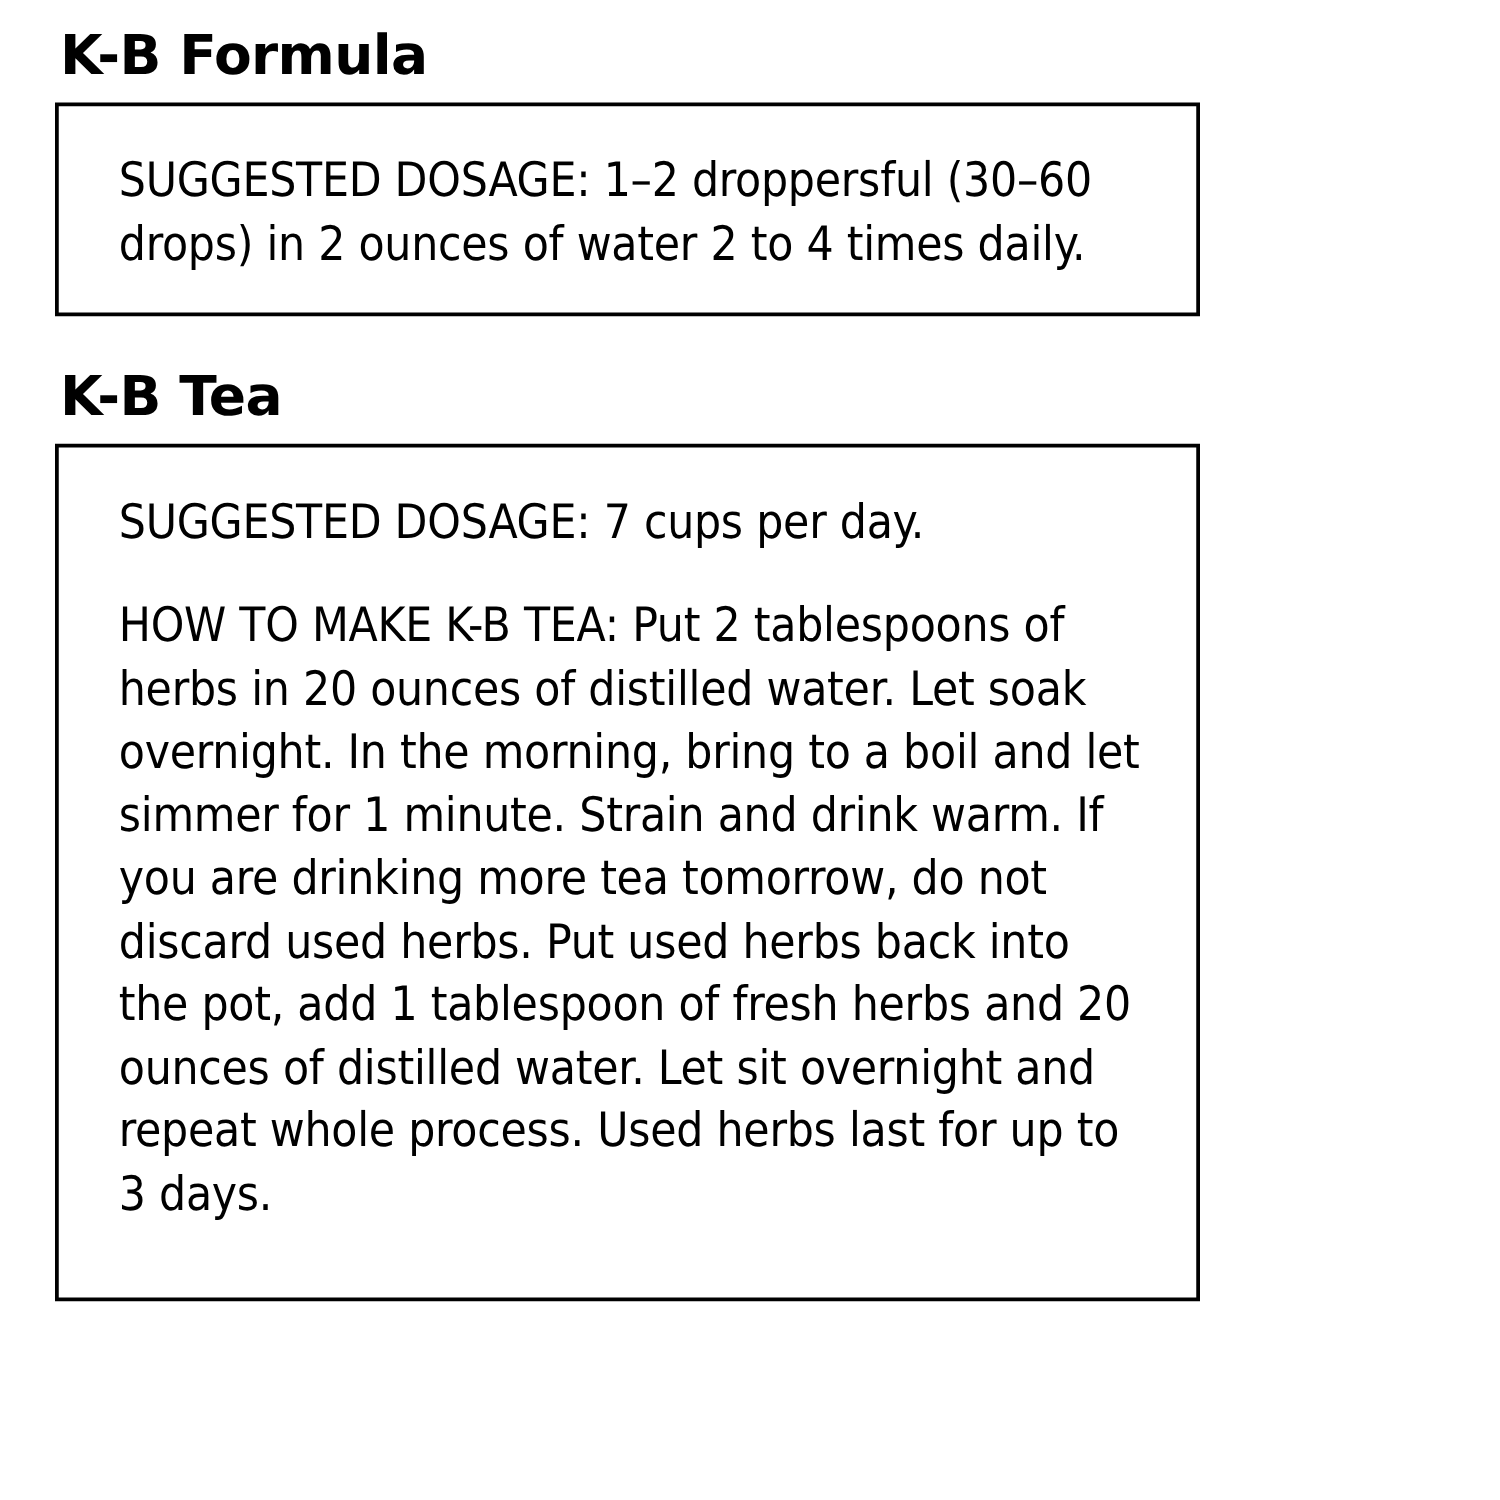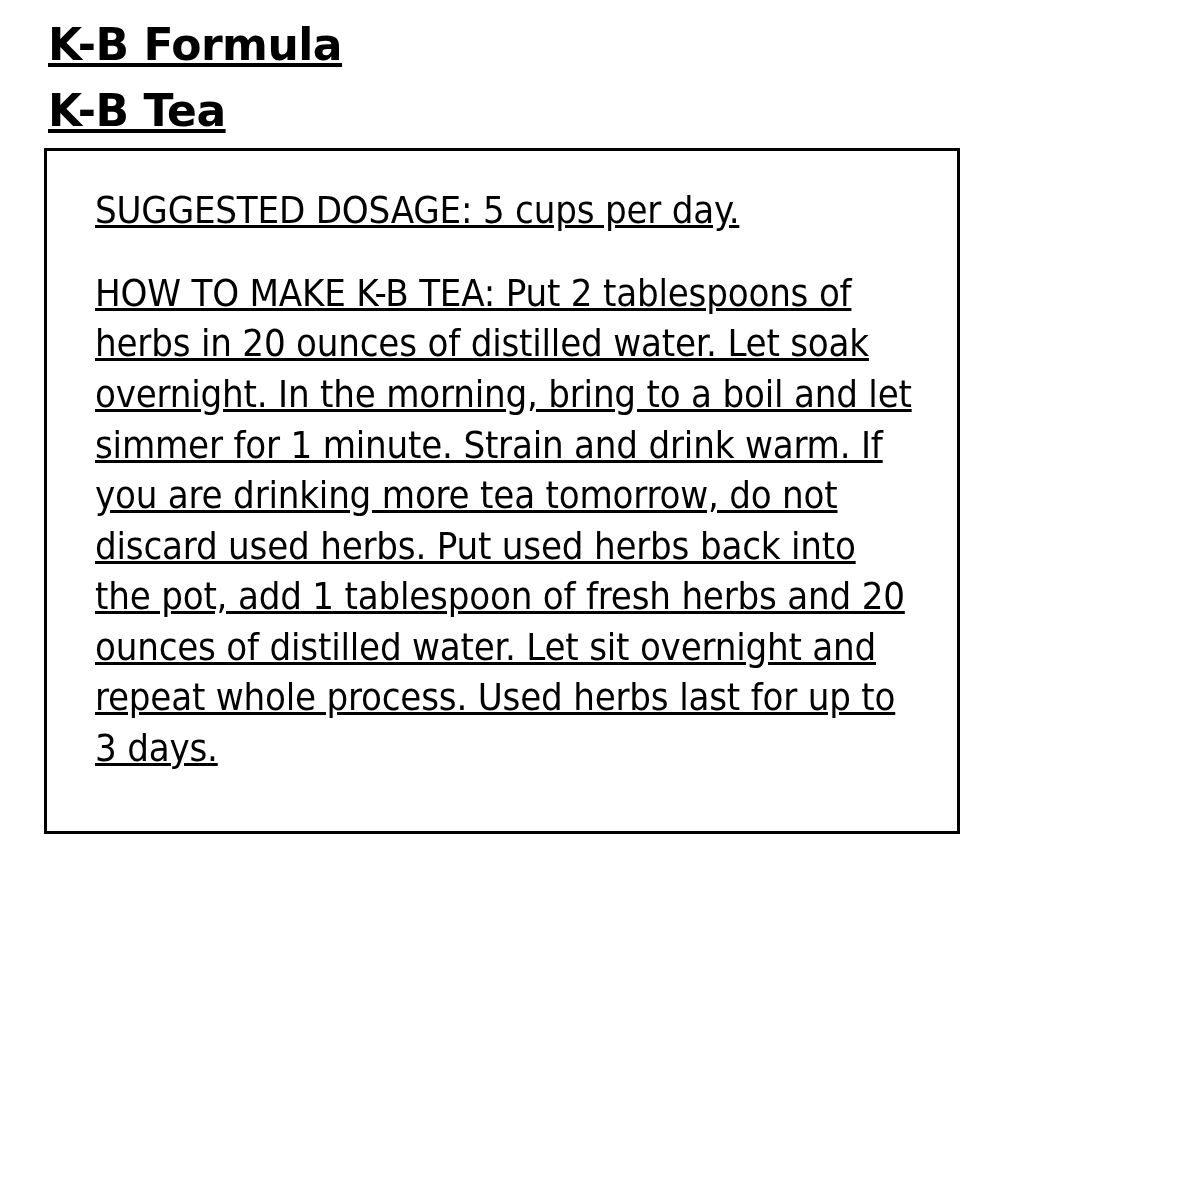--- a/index.html
+++ b/index.html
@@ -12,34 +12,33 @@
     height: 1200px;
     font-family: "Liberation Sans", sans-serif;
     color: #000000;
     overflow: hidden;
   }
   .page {
     box-sizing: border-box;
     width: 1004px;
     height: 1200px;
     padding: 22px 44px 0 44px;
-    text-decoration: underline;
   }
   .section-title {
     font-family: "DejaVu Sans", sans-serif;
     font-weight: bold;
     font-size: 44px;
     line-height: 1.05;
     letter-spacing: -0.5px;
     margin: 0 0 14px 0;
     padding-left: 4px;
     color: #000;
   }
   .section-title.second {
-    margin-top: 20px;
+    margin-top: 42px;
   }
   .box {
     box-sizing: border-box;
     border: 3px solid #000000;
     background: #ffffff;
     padding: 34px 40px 30px 48px;
   }
   .box.tea {
     padding-bottom: 58px;
   }
@@ -55,21 +54,24 @@
     margin-top: 32px;
   }
 </style>
 </head>
 <body>
 
 <div class="page">
 
   <h1 class="section-title">K-B Formula</h1>
 
+  <div class="box formula">
+    <p class="body-text">SUGGESTED DOSAGE: 1–2 droppersful (30–60 drops) in 2 ounces of water 2 to 4 times daily.</p>
+  </div>
 
   <h1 class="section-title second">K-B Tea</h1>
 
   <div class="box tea">
-    <p class="body-text">SUGGESTED DOSAGE: 5 cups per day.</p>
+    <p class="body-text">SUGGESTED DOSAGE: 7 cups per day.</p>
     <p class="body-text">HOW TO MAKE K-B TEA: Put 2 tablespoons of herbs in 20 ounces of distilled water. Let soak overnight. In the morning, bring to a boil and let simmer for 1 minute. Strain and drink warm. If you are drinking more tea tomorrow, do not discard used herbs. Put used herbs back into the pot, add 1 tablespoon of fresh herbs and 20 ounces of distilled water. Let sit overnight and repeat whole process. Used herbs last for up to 3 days.</p>
   </div>
 
 </div>
 
 </body></html>

